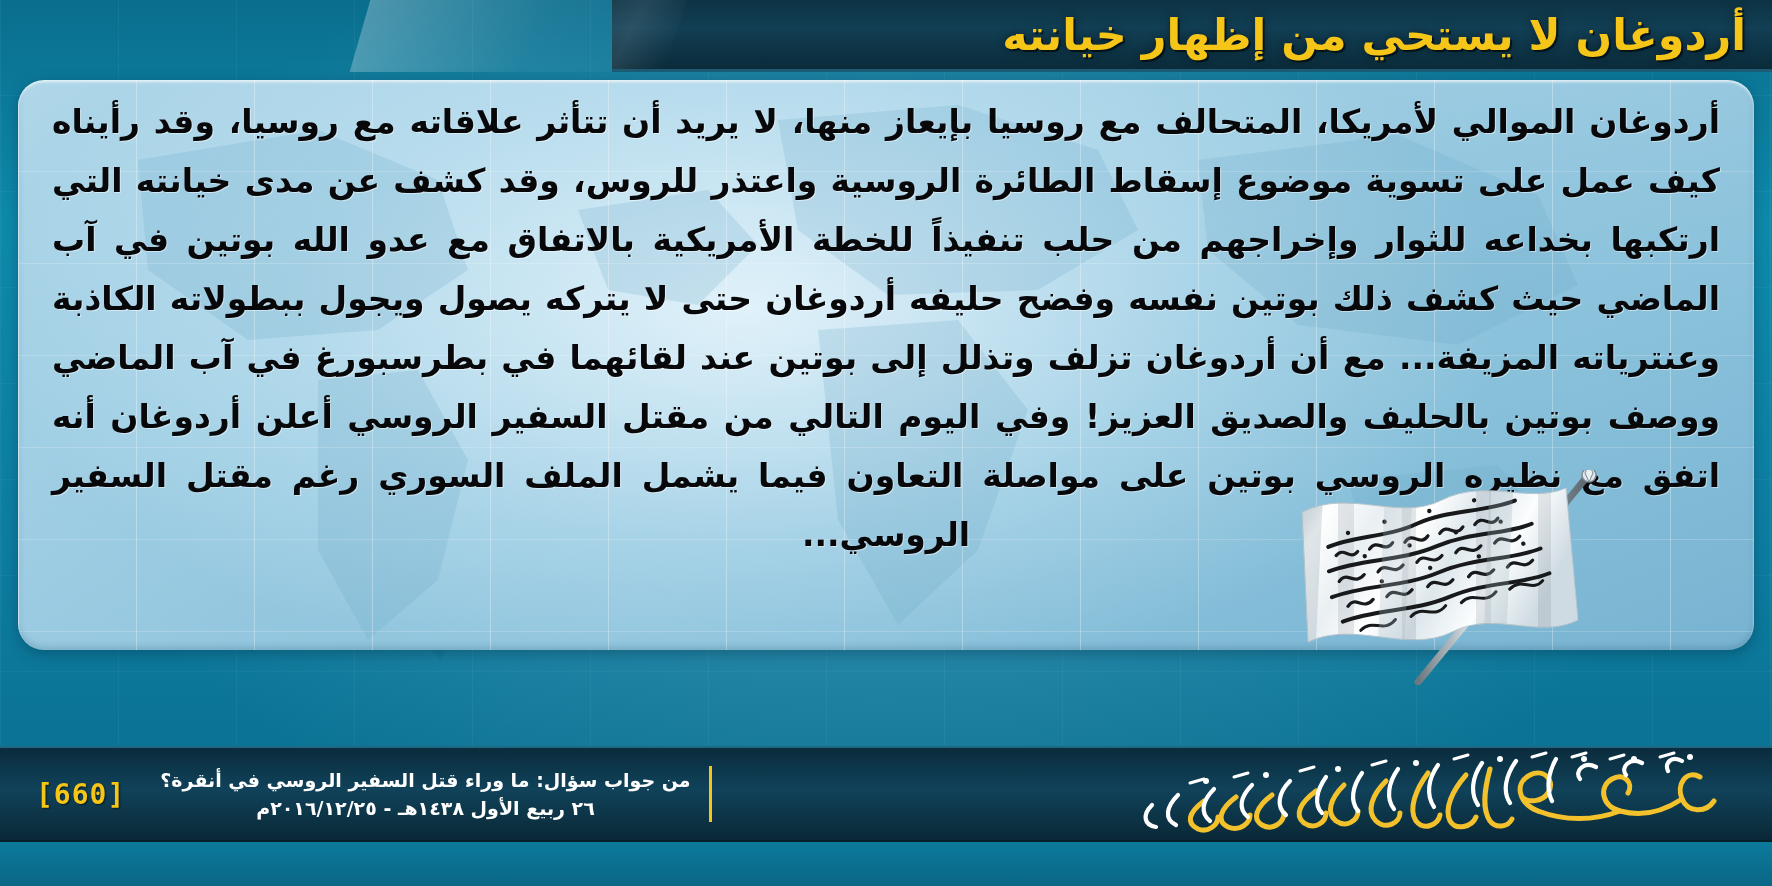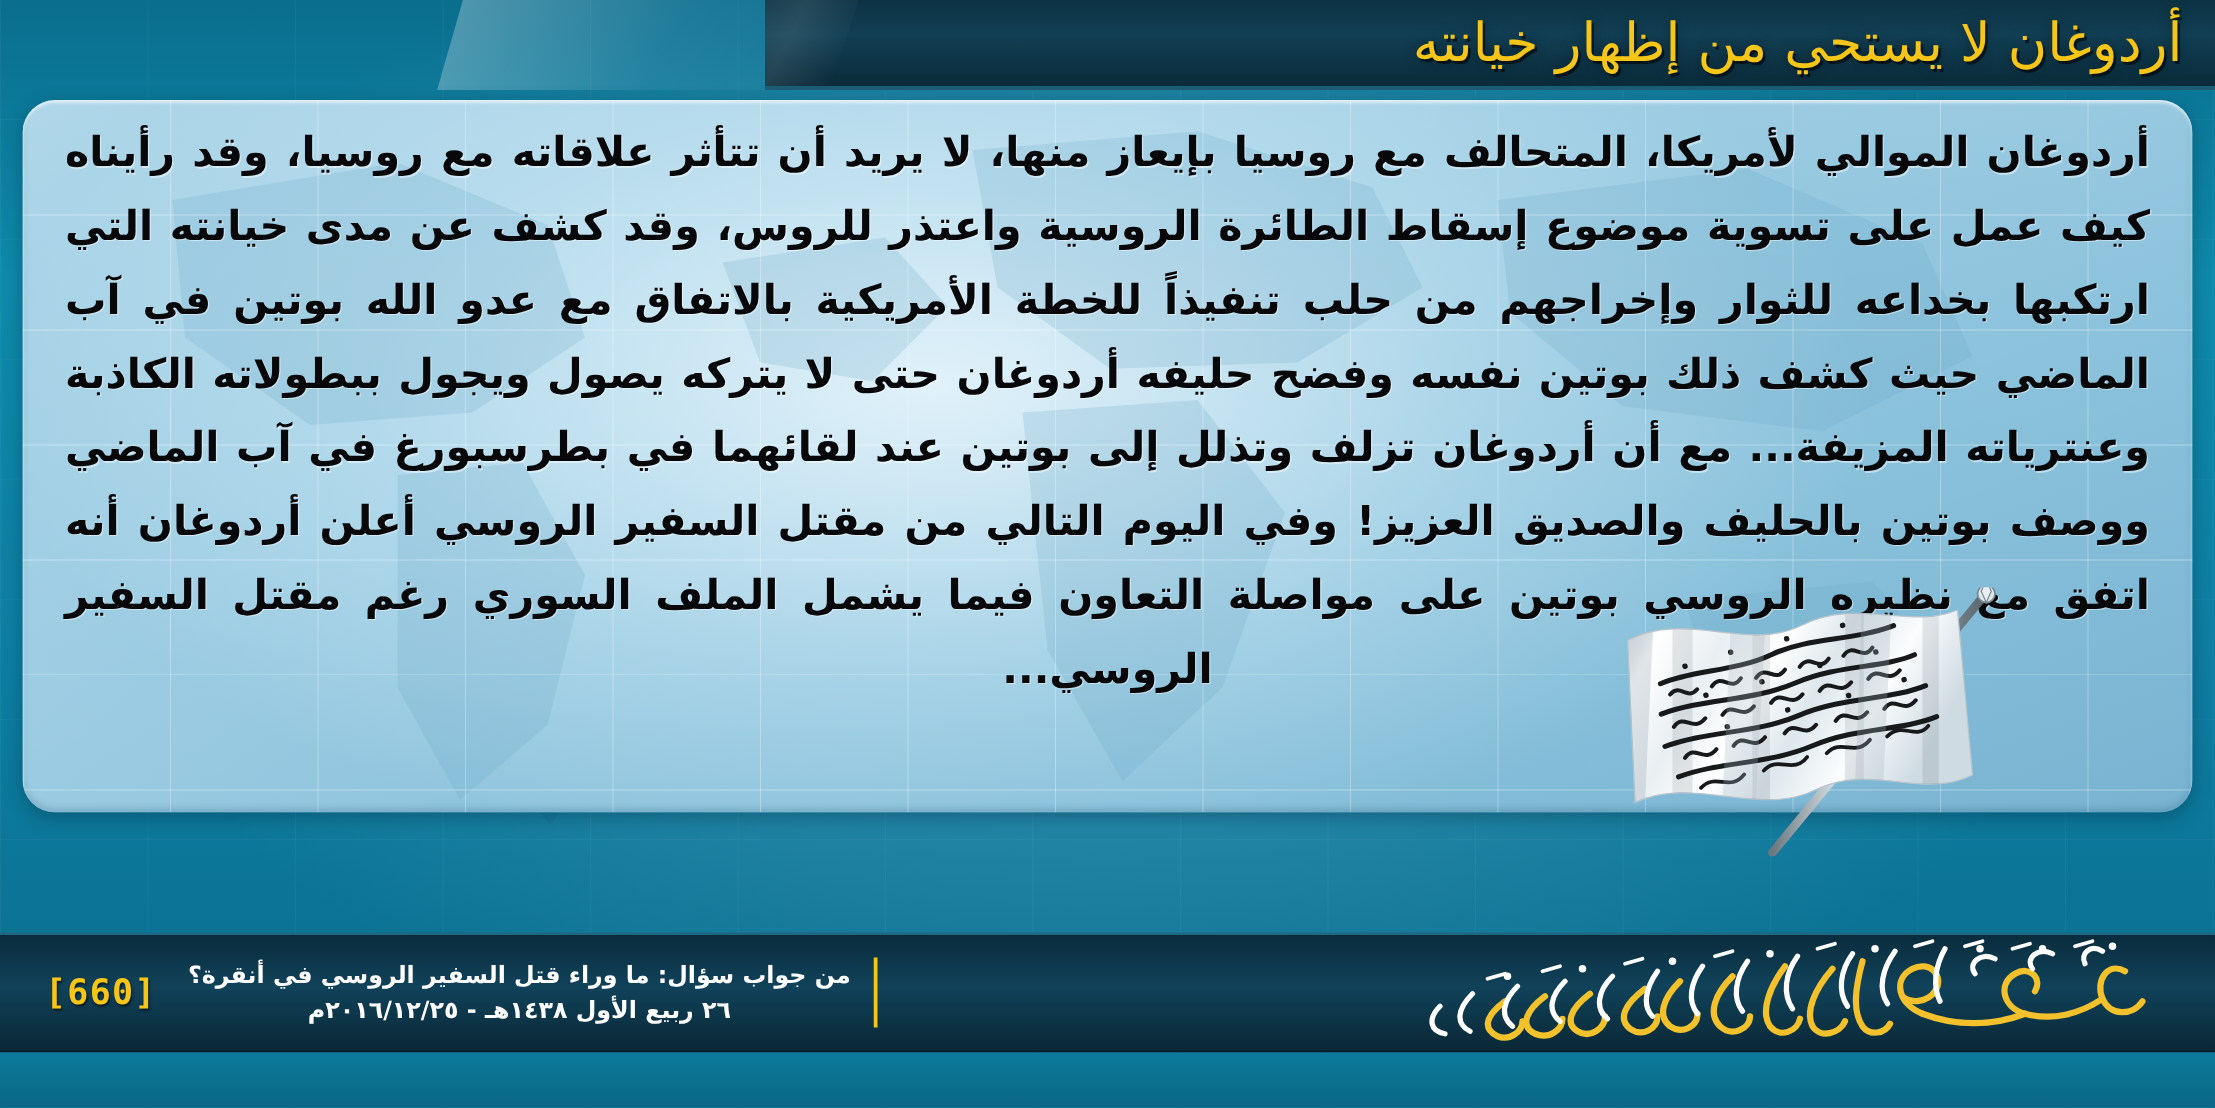--- a/index.html
+++ b/index.html
@@ -59,21 +59,21 @@
     position: absolute;
     left: -56px; top: 0;
     width: 120px; height: 100%;
     background: linear-gradient(100deg, rgba(255,255,255,0.0) 0%, rgba(255,255,255,0.10) 60%, rgba(255,255,255,0.0) 100%);
     transform: skewX(-18deg);
   }
   .title-text {
     direction: rtl;
     color: #f5c518;
     font-size: 43px;
-    font-weight: normal;
+    font-weight: bold;
     letter-spacing: 0px;
     text-shadow: 2px 2px 0 rgba(0,0,0,0.55), 0 0 10px rgba(0,0,0,0.4);
     white-space: nowrap;
     position: relative;
     z-index: 2;
   }
 
   
   .corner-shine {
     position: absolute;
@@ -167,21 +167,21 @@
     color: #f5c518;
     font-size: 28px;
     font-weight: bold;
     letter-spacing: 1px;
     font-family: "DejaVu Sans Mono", "Liberation Mono", monospace;
     text-shadow: 1px 1px 2px rgba(0,0,0,0.6);
   }
 
   .source-block {
     position: absolute;
-    left: 132px;
+    left: 142px;
     top: 50%;
     transform: translateY(-50%);
     width: 570px;
     direction: rtl;
     text-align: center;
     color: #ffffff;
     border-right: 3px solid #f5c518;
   }
   .source-line {
     font-size: 19px;

